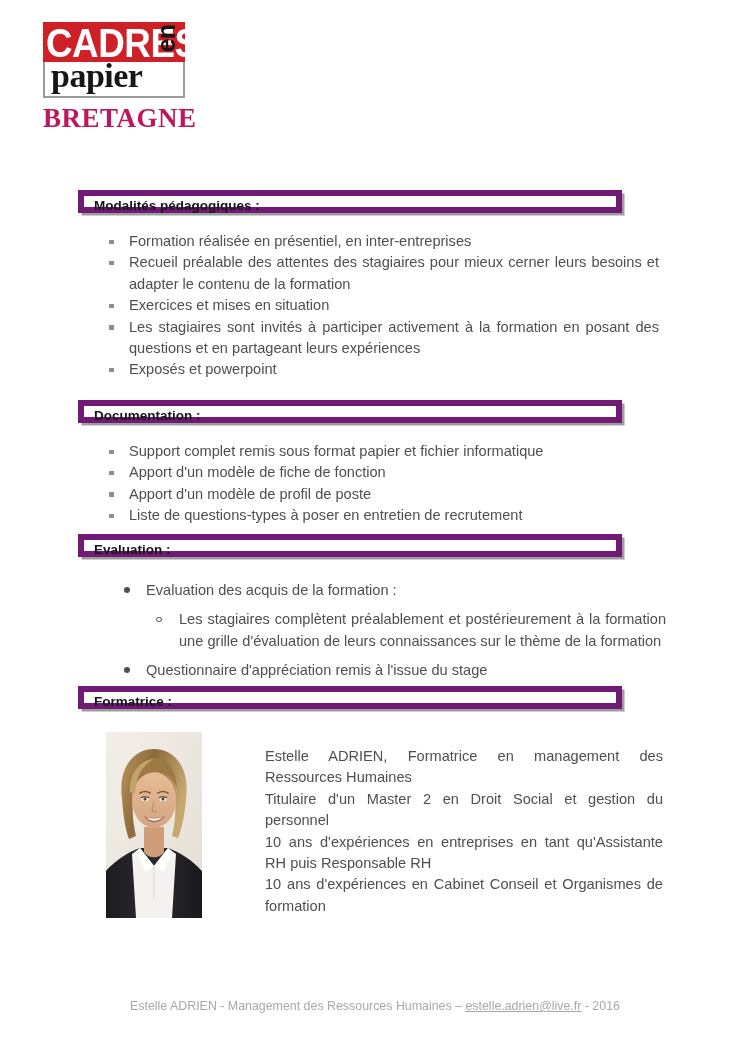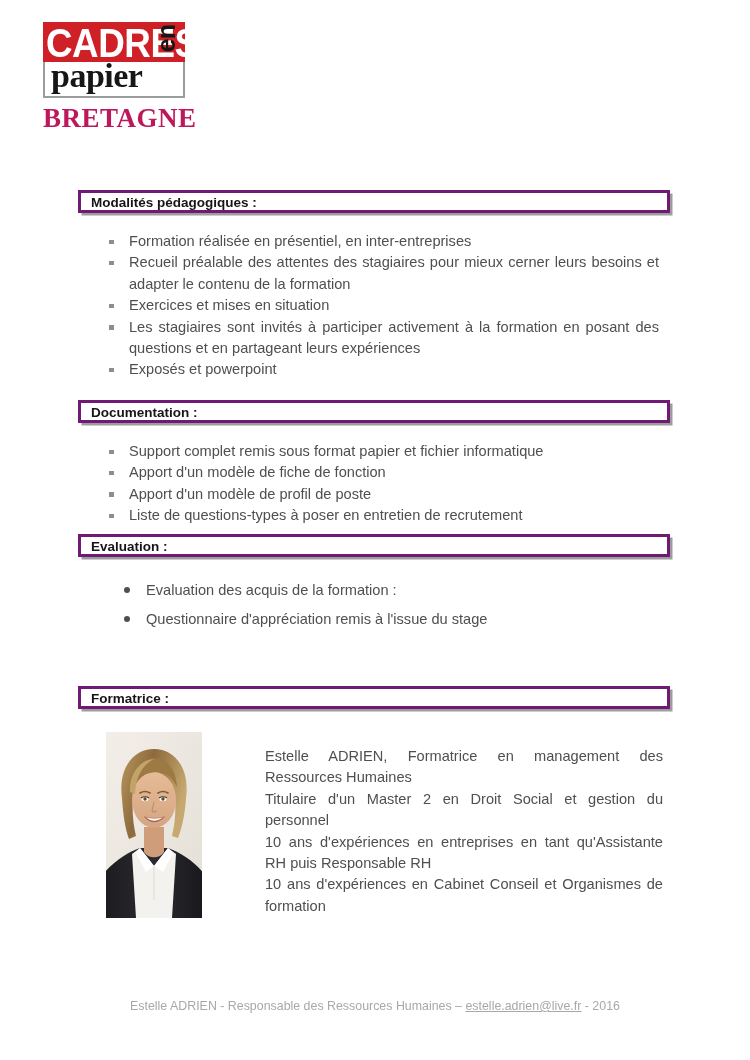--- a/index.html
+++ b/index.html
@@ -87,23 +87,23 @@
     letter-spacing: 0.5px;
     line-height: 1;
     text-align: center;
     width: 142px;
   }
 
   
   .section-bar {
     position: absolute;
     left: 78px;
-    width: 592px;
+    width: 544px;
     height: 23px;
-    border: 3px solid #701a75;
+    border: 6px solid #701a75;
     background: #ffffff;
     box-sizing: border-box;
     box-shadow: 3px 3px 0 -0.5px #9d9d9d;
   }
   .section-bar .title {
     position: absolute;
     left: 10px;
     top: 2px;
     font-size: 13.5px;
     font-weight: bold;
@@ -245,20 +245,23 @@
   </ul>
 </div>
 
 <div class="section-bar" style="top:534px;">
   <span class="title">Evaluation :</span>
 </div>
 
 <div class="body-block" style="left:113px; top:572px; width:553px;">
   <ul class="rd">
     <li>Evaluation des acquis de la formation :</li>
+  </ul>
+  <ul class="sub" style="margin-left:38px;">
+    <li>Les stagiaires complètent préalablement et postérieurement à la formation une grille d'évaluation de leurs connaissances sur le thème de la formation</li>
   </ul>
   <ul class="rd">
     <li>Questionnaire d'appréciation remis à l'issue du stage</li>
   </ul>
 </div>
 
 <div class="section-bar" style="top:686px;padding-left:9px;">
   <span class="title">Formatrice :</span>
 </div>
 
@@ -325,14 +328,14 @@
 </div>
 
 <div class="body-block" style="left:265px; top:746px; width:398px;">
   <div style="text-align:justify;">Estelle ADRIEN, Formatrice en management des Ressources Humaines</div>
   <div style="text-align:justify;">Titulaire d'un Master 2 en Droit Social et gestion du personnel</div>
   <div style="text-align:justify;">10 ans d'expériences en entreprises en tant qu'Assistante RH puis Responsable RH</div>
   <div style="text-align:justify;">10 ans d'expériences en Cabinet Conseil et Organismes de formation</div>
 </div>
 
 <div id="footer">
-  <span>Estelle ADRIEN - Responsable des Ressources Humaines – </span><span class="mail">estelle.adrien@live.fr</span><span> - 2016</span>
+  <span>Estelle ADRIEN - Management des Ressources Humaines – </span><span class="mail">estelle.adrien@live.fr</span><span> - 2016</span>
 </div>
 
 </body></html>

